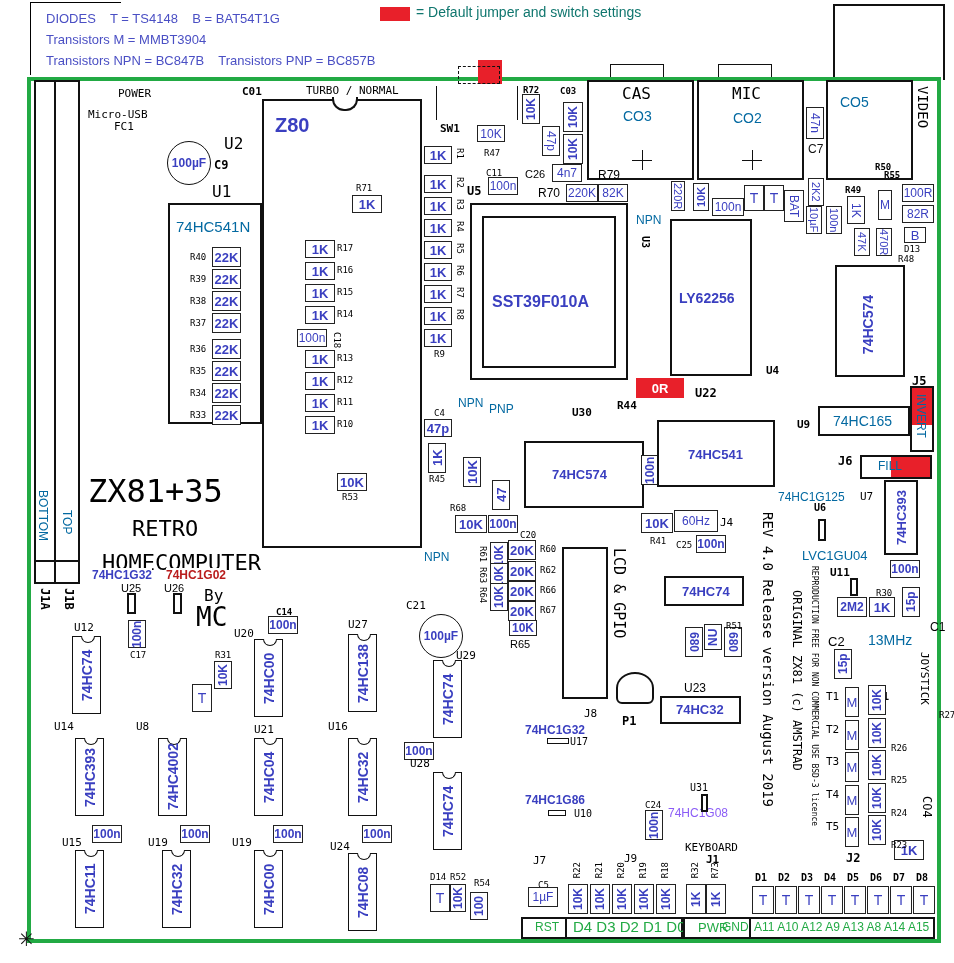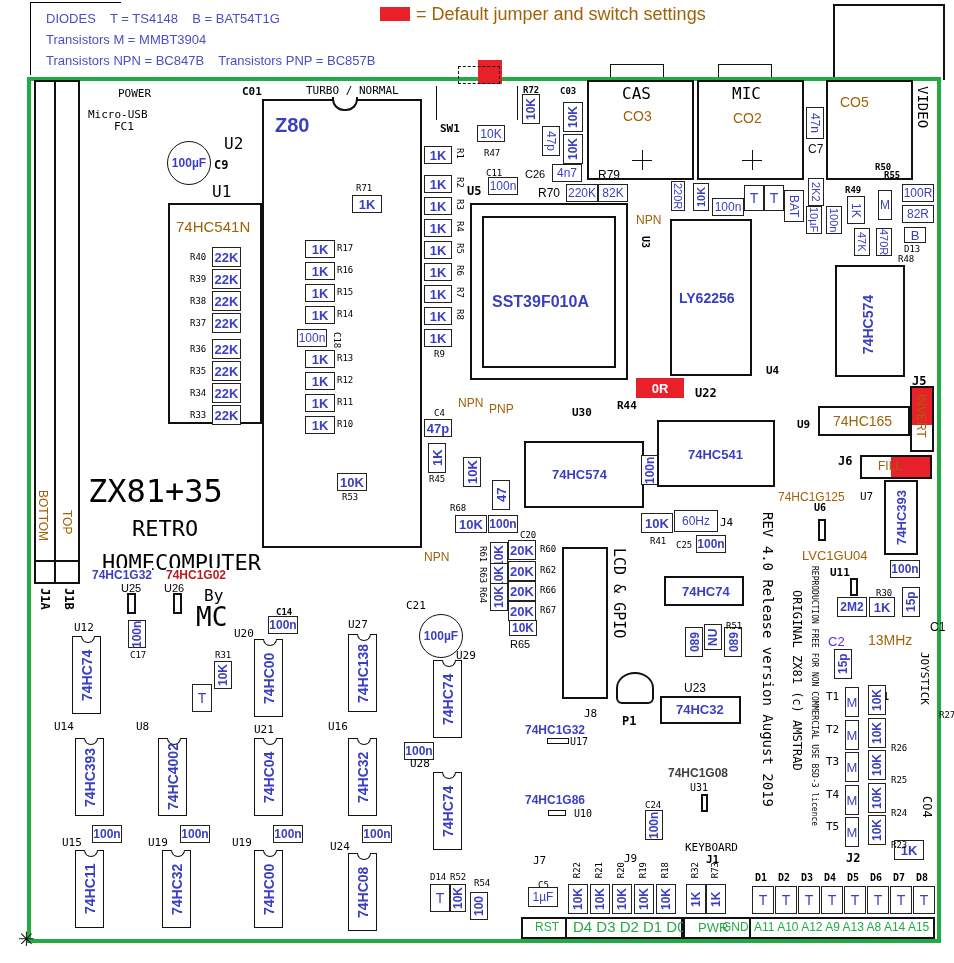--- a/index.html
+++ b/index.html
@@ -1,30 +1,30 @@
 <!DOCTYPE html>
 <html><head>
 <meta charset="utf-8">
 <style>
   html,body{margin:0;padding:0;background:#fff;}
   body{width:954px;height:963px;position:relative;overflow:hidden;font-family:"Liberation Sans",sans-serif;}
   .abs{position:absolute;}
   .legend{color:#4a4fc4;font-size:13px;}
-  .red-key{color:#a16207;font-size:18px;}
+  .red-key{color:#0f766e;font-size:14px;}
   .board{position:absolute;left:27px;top:77px;width:914px;height:866px;border:4px solid #22aa44;box-sizing:border-box;}
   .lbl{position:absolute;font-family:"DejaVu Sans Mono",monospace;font-size:9px;color:#000;white-space:nowrap;}
   .big{font-family:"DejaVu Sans Mono",monospace;color:#000;position:absolute;white-space:nowrap;}
   .comp{position:absolute;border:1.5px solid #222;background:#fff;color:#3a3fc0;font-weight:bold;font-size:13px;display:flex;align-items:center;justify-content:center;box-sizing:border-box;white-space:nowrap;}
   .comp.thin{font-weight:normal;}
   .v{writing-mode:vertical-rl;}
   .v180{writing-mode:vertical-rl;transform:rotate(180deg);}
   .chipv{position:absolute;border:1.5px solid #111;background:#fff;box-sizing:border-box;}
   .chipv span{position:absolute;left:0;right:0;top:10px;bottom:10px;display:flex;align-items:center;justify-content:center;writing-mode:vertical-rl;transform:rotate(180deg);color:#3a3fc0;font-weight:bold;font-size:14px;}
   .chipv .notch{position:absolute;top:-1px;left:50%;width:12px;height:6px;margin-left:-6px;border:1.5px solid #111;border-top:none;border-radius:0 0 8px 8px;background:#fff;}
-  .blue{color:#a16207;position:absolute;white-space:nowrap;}
+  .blue{color:#0369a1;position:absolute;white-space:nowrap;}
   .green{color:#22aa44;position:absolute;white-space:nowrap;}
   .box{position:absolute;border:2px solid #111;box-sizing:border-box;background:#fff;}
   .red{background:#e8202a;}
   .cap{position:absolute;border:1.2px solid #111;border-radius:50%;background:#fff;display:flex;align-items:center;justify-content:center;color:#3a3fc0;font-weight:bold;font-size:12px;}
   .small-ic{position:absolute;border:2px solid #111;background:#fff;box-sizing:border-box;}
 </style>
 </head>
 <body>
 
 <div class="abs" style="left:30px;top:2px;width:90px;height:72px;border-left:1px solid #000;border-top:1px solid #000;"></div>
@@ -277,21 +277,21 @@
 <div class="comp" style="left:869px;top:597px;width:26px;height:20px;">
     <span>1K</span>
   </div>
 <div class="lbl" style="left:876px;top:588px;">R30</div>
 <div class="comp v180" style="left:902px;top:587px;width:18px;height:30px;font-size:12px;">
     <span>15p</span>
   </div>
 <div class="big" style="left:904px;top:620px;font-size:12px;font-family:'Liberation Sans',sans-serif;margin-left:26px;">C1</div>
 <div class="blue" style="left:868px;top:632px;font-size:14px;">13MHz</div>
 <div class="big" style="left:876px;top:654px;font-size:11px;font-weight:bold;margin-top:36px;">X1</div>
-<div class="blue" style="left:828px;top:634px;font-size:13px;color:#6d28d9;">C2</div>
+<div class="blue" style="left:828px;top:634px;font-size:13px;color:#000000;">C2</div>
 <div class="comp v180" style="left:834px;top:649px;width:18px;height:30px;font-size:12px;">
     <span>15p</span>
   </div>
 <div class="big v" style="left:918px;top:652px;font-size:11px;">JOYSTICK</div>
 
 <div class="comp" style="left:641px;top:513px;width:32px;height:20px;">
     <span>10K</span>
   </div>
 <div class="lbl" style="left:650px;top:536px;">R41</div>
 <div class="comp thin" style="left:674px;top:510px;width:44px;height:22px;font-size:12px;">
@@ -377,21 +377,21 @@
   </div>
 
 <div id="dips"></div>
 
 <div class="comp" style="left:404px;top:742px;width:30px;height:18px;font-size:12px;">
     <span>100n</span>
   </div>
 <div class="blue" style="left:525px;top:723px;font-size:12px;font-weight:bold;color:#3a3fc0;">74HC1G32</div>
 <div class="small-ic" style="left:547px;top:738px;width:22px;height:6px;border-width:1px;"></div>
 <div class="lbl" style="left:570px;top:736px;font-size:10px;">U17</div>
-<div class="blue" style="left:668px;top:766px;font-size:12px;font-weight:bold;color:#404040;">74HC1G08</div>
+<div class="blue" style="left:668px;top:806px;font-size:12px;font-weight:normal;color:#8b5cf6;">74HC1G08</div>
 <div class="lbl" style="left:690px;top:782px;font-size:10px;">U31</div>
 <div class="small-ic" style="left:701px;top:794px;width:7px;height:18px;"></div>
 <div class="blue" style="left:525px;top:793px;font-size:12px;font-weight:bold;color:#3a3fc0;">74HC1G86</div>
 <div class="small-ic" style="left:548px;top:810px;width:18px;height:6px;border-width:1px;"></div>
 <div class="lbl" style="left:574px;top:808px;font-size:10px;">U10</div>
 <div class="lbl" style="left:645px;top:800px;">C24</div>
 <div class="comp v180" style="left:645px;top:810px;width:18px;height:30px;font-size:12px;">
     <span>100n</span>
   </div>
 

